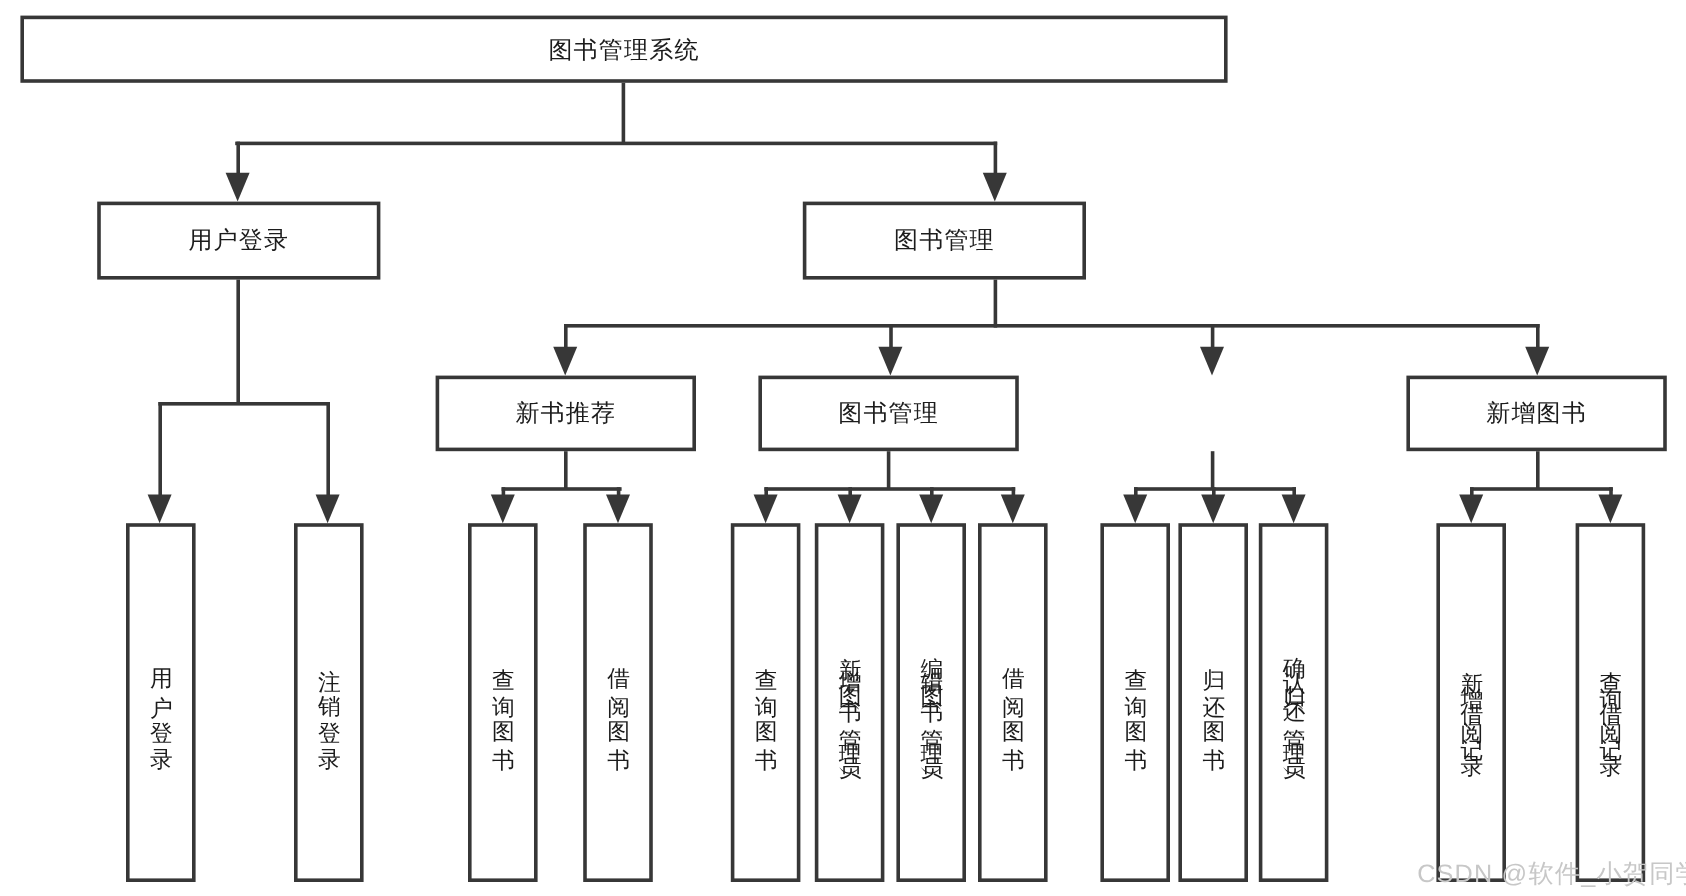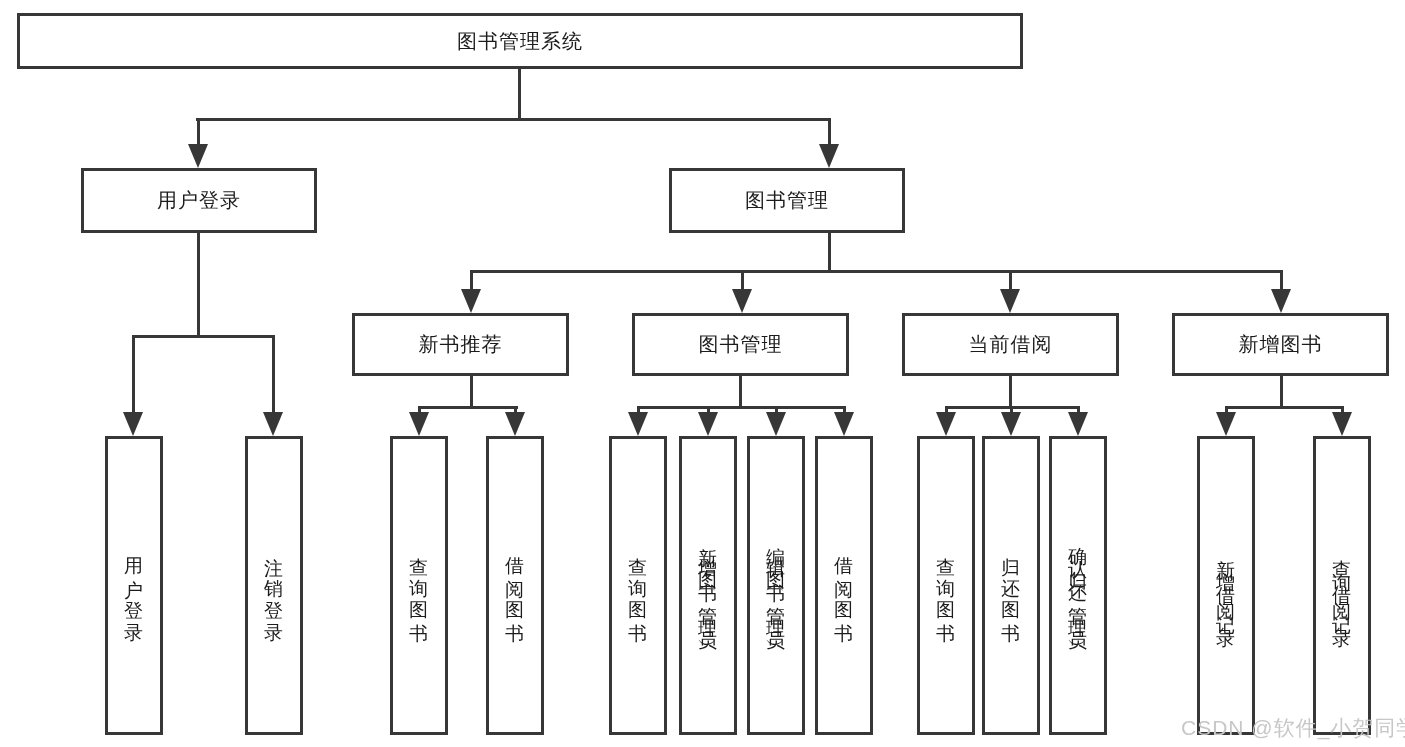--- a/index.html
+++ b/index.html
@@ -52,28 +52,25 @@
     <span>图书管理系统</span>
   </div>
 
   <div class="box hbox lvl2" style="left:81px">
     <span>用户登录</span>
   </div>
   <div class="box hbox lvl2" style="left:669px">
     <span>图书管理</span>
   </div>
 
-  <div class="box hbox lvl3" style="left:352px">
+  <div class="box hbox lvl3" style="left:363px">
     <span>新书推荐</span>
   </div>
   <div class="box hbox lvl3" style="left:632px">
     <span>图书管理</span>
-  </div>
-  <div class="box hbox lvl3" style="left:902px">
-    <span>当前借阅</span>
   </div>
   <div class="box hbox lvl3" style="left:1172px">
     <span>新增图书</span>
   </div>
 
   <div class="box leaf" style="left:105px">
     <span class="vtext sp4">用户登录</span>
   </div>
   <div class="box leaf" style="left:245px">
     <span class="vtext sp4">注销登录</span>

